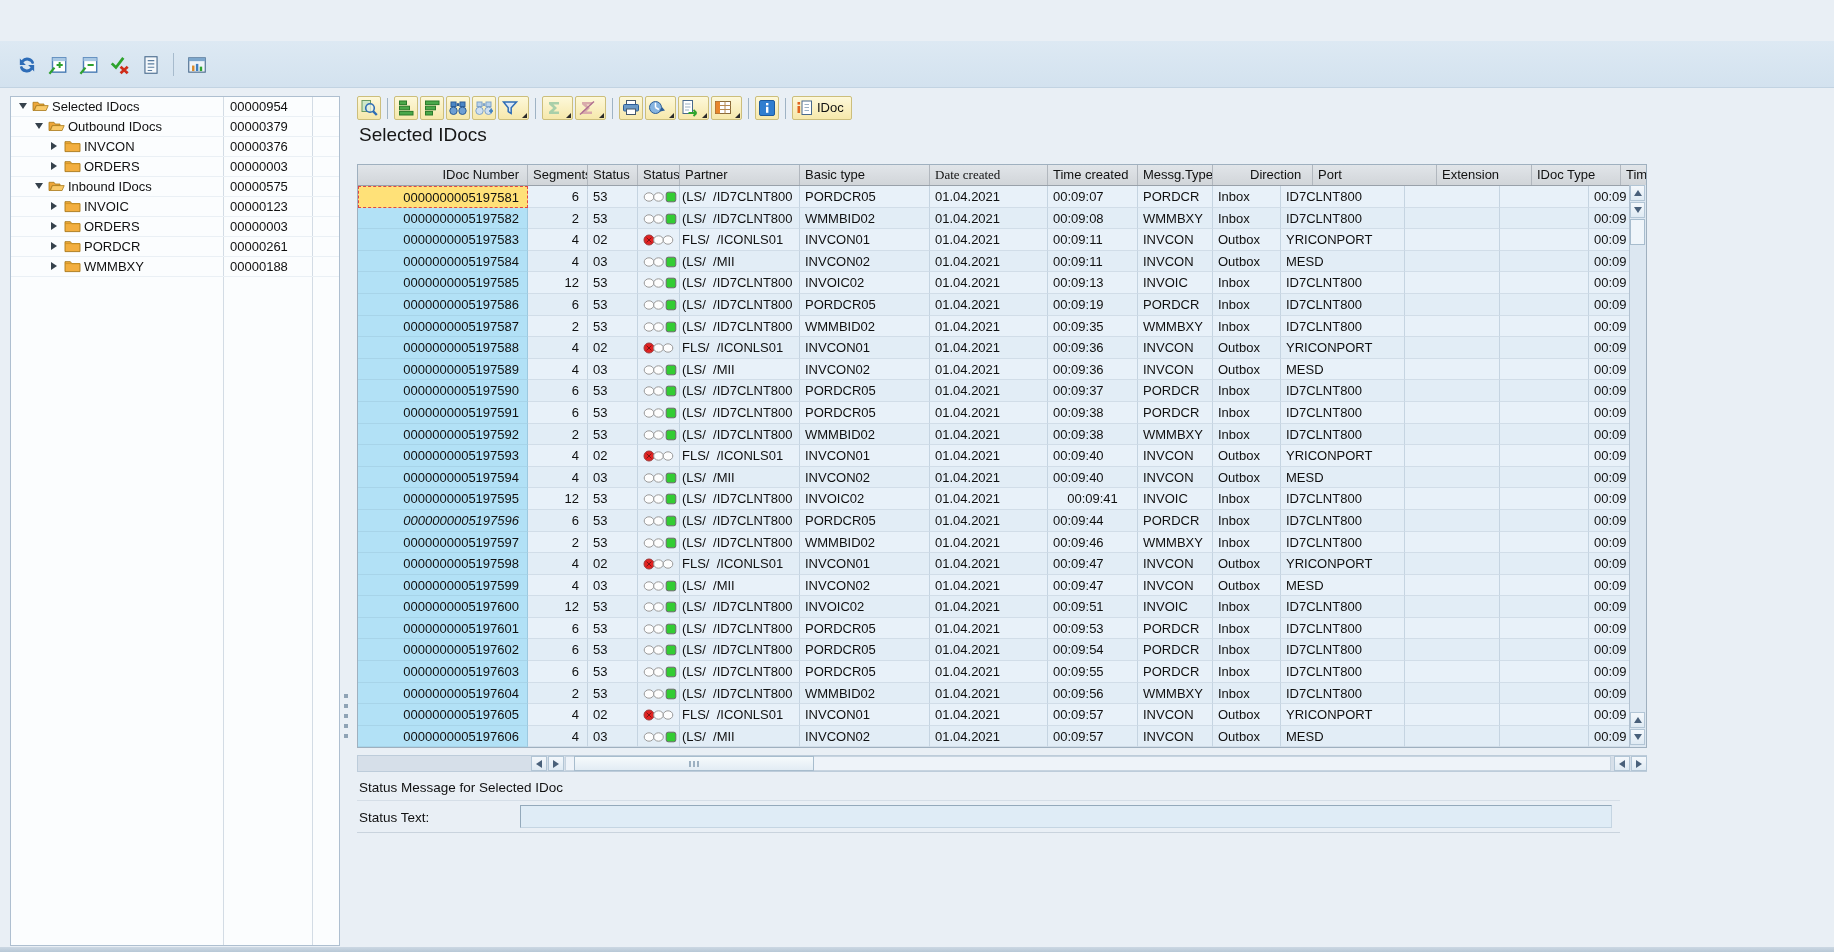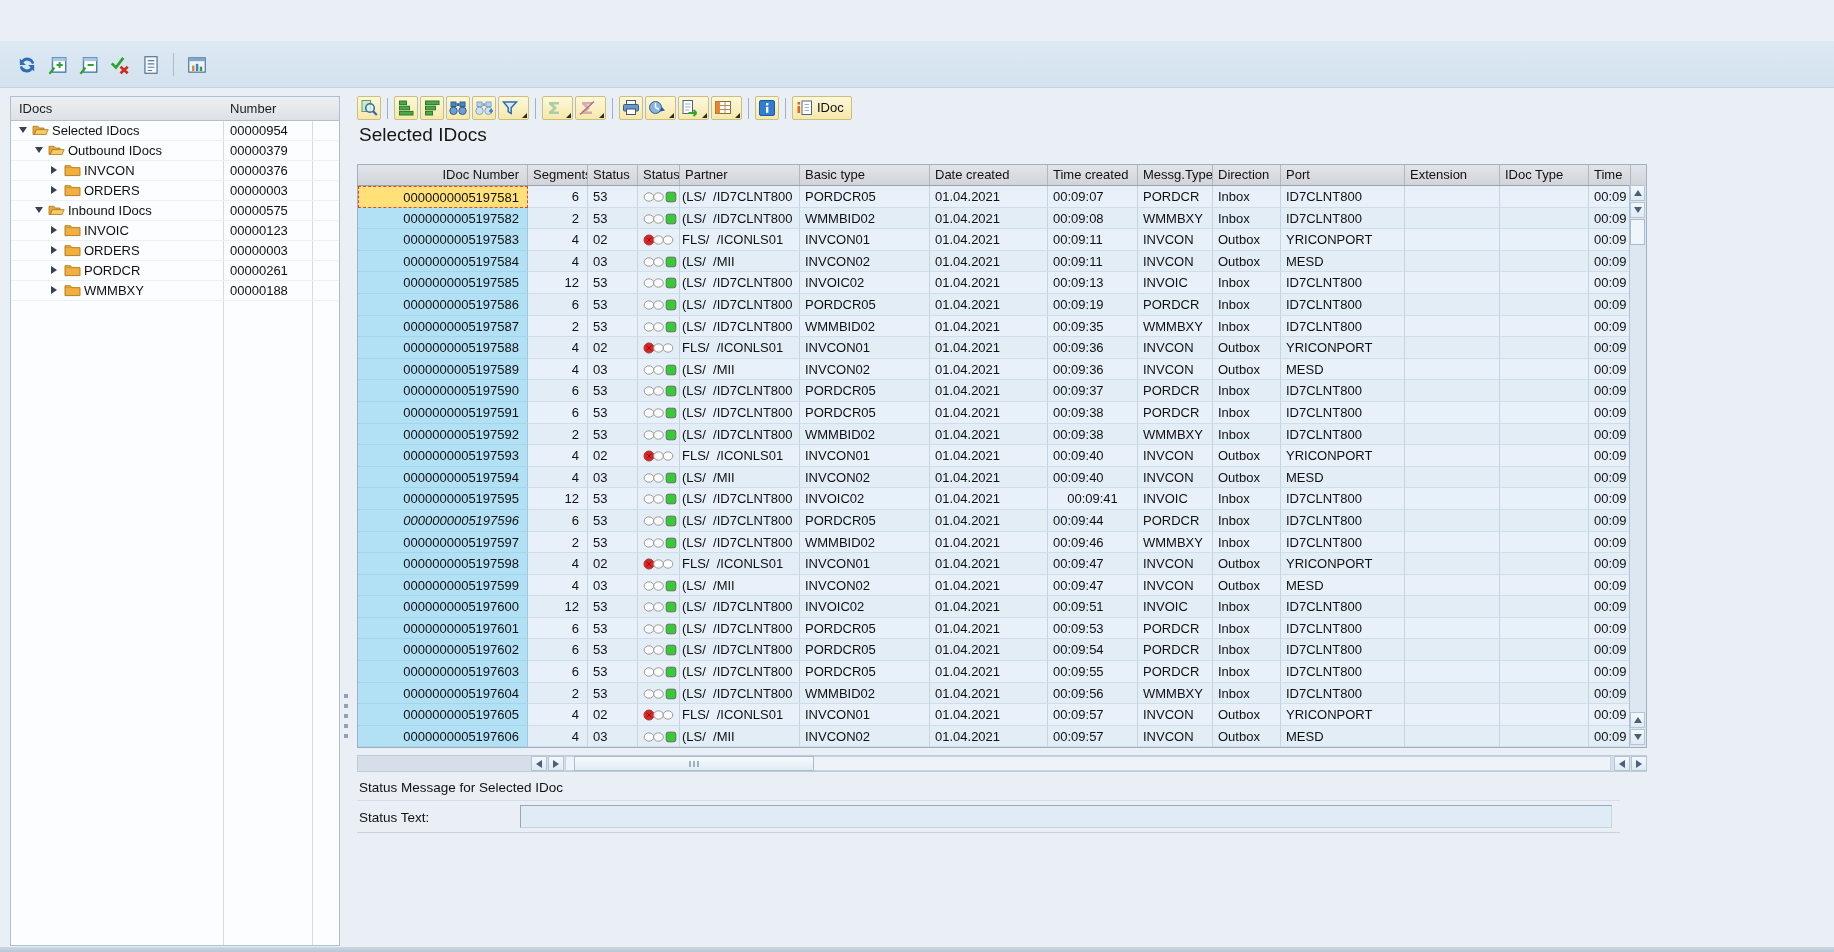--- a/index.html
+++ b/index.html
@@ -121,24 +121,20 @@
             <rect x="2.5" y="3.5" width="15" height="13" fill="#eef4f9" stroke="#48698c"></rect>
             <rect x="2.5" y="3.5" width="15" height="3" fill="#7da7cc"></rect>
             <rect x="5.5" y="10.5" width="2.2" height="5" fill="#d98a2b"></rect>
             <rect x="9" y="9" width="2.2" height="6.5" fill="#3f7fbf"></rect>
             <rect x="12.5" y="11.5" width="2.2" height="4" fill="#2fa52f"></rect>
           </svg></span></button></div>
 
   <div class="tree-panel">
     <div class="tree-vline tv1"></div>
     <div class="tree-vline tv2"></div>
-    <div class="tree-header">
-      <span class="th1">IDocs</span>
-      <span class="th2">Number</span>
-    </div>
     <div class="tree-rows" id="treeRows">
         <div class="tree-row">
           <span class="exp open" style="left: 8px;"></span>
           <span class="folder" style="left: 21px;">
             <svg viewBox="0 0 17 13">
               <path d="M1 2.8h5l1.2 1.7H12v1.6H4.2L2.2 11H1z" fill="#eda63a" stroke="#a87818" stroke-width="0.8"></path>
               <path d="M2.4 11l2-4.9h11.8l-2.1 4.9z" fill="#f9c968" stroke="#a87818" stroke-width="0.8"></path>
             </svg>
           </span>
           <span class="t-label" style="left: 41px;">Selected IDocs</span>
@@ -307,24 +303,24 @@
     <div class="alv-title">Selected IDocs</div>
 
     <div class="grid">
       <div class="grid-header" id="gridHeader">
           <span class="gh a0" style="width: 170px;">IDoc Number</span>
           <span class="gh a1" style="width: 60px;">Segments</span>
           <span class="gh a2" style="width: 50px;">Status</span>
           <span class="gh a3" style="width: 42px;">Status</span>
           <span class="gh a4" style="width: 120px;">Partner</span>
           <span class="gh a5" style="width: 130px;">Basic type</span>
-          <span class="gh a6" style="width: 118px;">Date created</span>
+          <span class="gh a6" style="width: 118px; font-family: Liberation Serif, serif;">Date created</span>
           <span class="gh a7" style="width: 90px;">Time created</span>
           <span class="gh a8" style="width: 75px;">Messg.Type</span>
-          <span class="gh a9" style="width: 68px;">Direction</span>
+          <span class="gh a9" style="width: 68px; margin-left: 32px;">Direction</span>
           <span class="gh a10" style="width: 124px;">Port</span>
           <span class="gh a11" style="width: 95px;">Extension</span>
           <span class="gh a12" style="width: 89px;">IDoc Type</span>
           <span class="gh a13" style="width: 42px;">Time</span>
         </div>
       <div class="grid-body" id="gridBody">
           <div class="gr">
             <span class="gc a0 k-idoc sel" style="width: 170px;">0000000005197581</span>
             <span class="gc a1 k-segments" style="width: 60px;">6</span>
             <span class="gc a2 k-status_code" style="width: 50px;">53</span>

